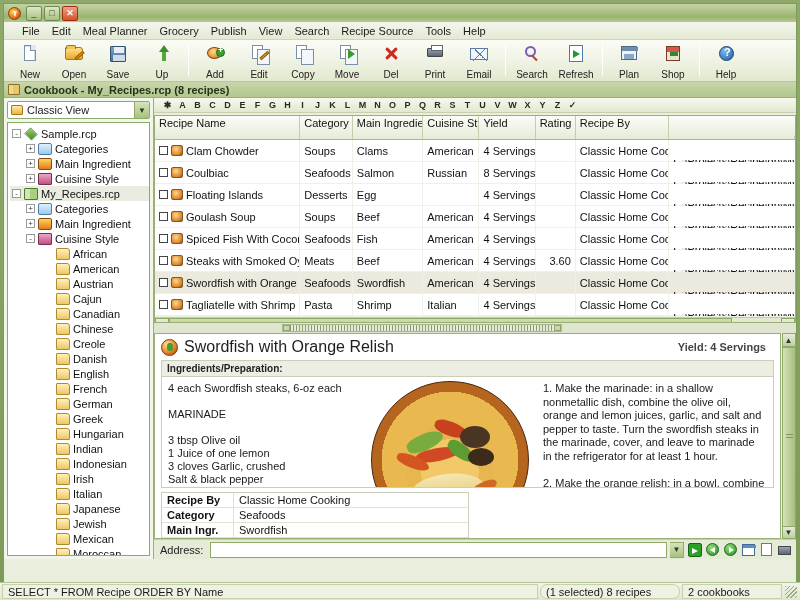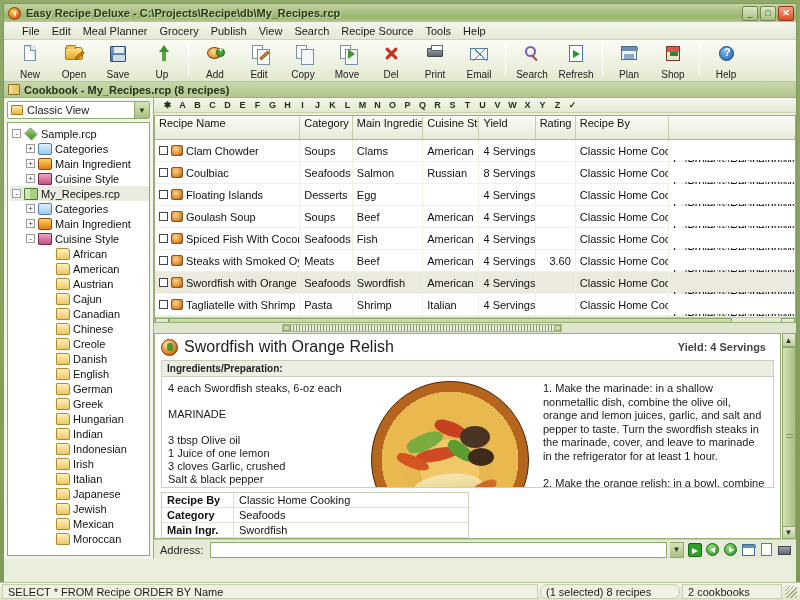--- a/index.html
+++ b/index.html
@@ -355,21 +355,20 @@
   .sb-grip{width:12px;height:12px;margin:0 3px;
     background:repeating-linear-gradient(135deg,#9aab7e 0 1px,transparent 1px 3px);}
 </style>
 </head>
 <body>
 
 <div id="app-window">
 
   <div id="titlebar">
     <div class="app-icon"></div>
-    <div id="title-text">Easy Recipe Deluxe - C:\Projects\Recipe\db\My_Recipes.rcp</div>
     <div class="win-btns">
       <div class="win-btn">_</div>
       <div class="win-btn">□</div>
       <div class="win-btn close">✕</div>
     </div>
   </div>
 
   <div id="client">
 
     <div id="menubar">
@@ -583,20 +582,25 @@
             </div>
             <div class="tnode lvl3">
               <span class="spacer"></span>
               <span class="ti ti-folder"></span>
               <span>Danish</span>
             </div>
             <div class="tnode lvl3">
               <span class="spacer"></span>
               <span class="ti ti-folder"></span>
               <span>English</span>
+            </div>
+            <div class="tnode lvl3">
+              <span class="spacer"></span>
+              <span class="ti ti-folder"></span>
+              <span>French</span>
             </div>
             <div class="tnode lvl3">
               <span class="spacer"></span>
               <span class="ti ti-folder"></span>
               <span>German</span>
             </div>
             <div class="tnode lvl3">
               <span class="spacer"></span>
               <span class="ti ti-folder"></span>
               <span>Greek</span>

